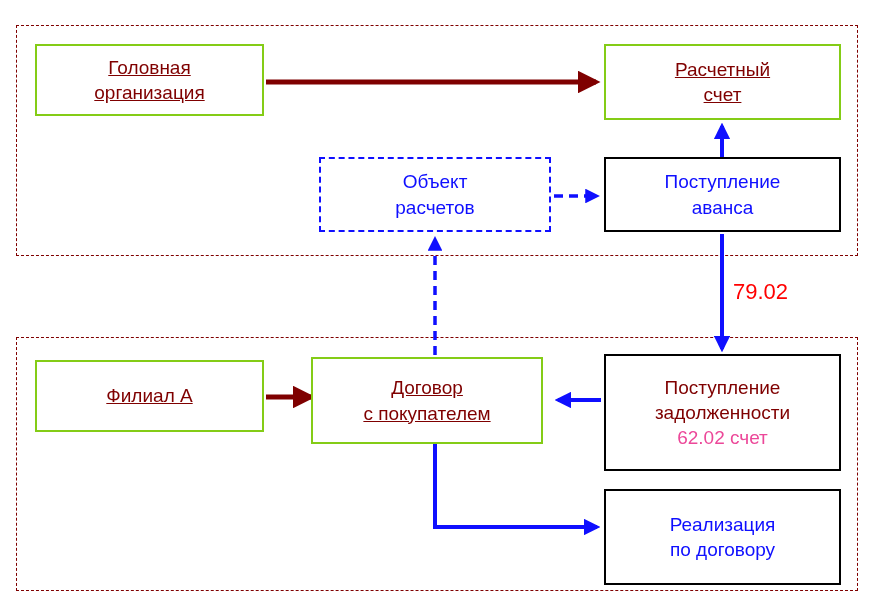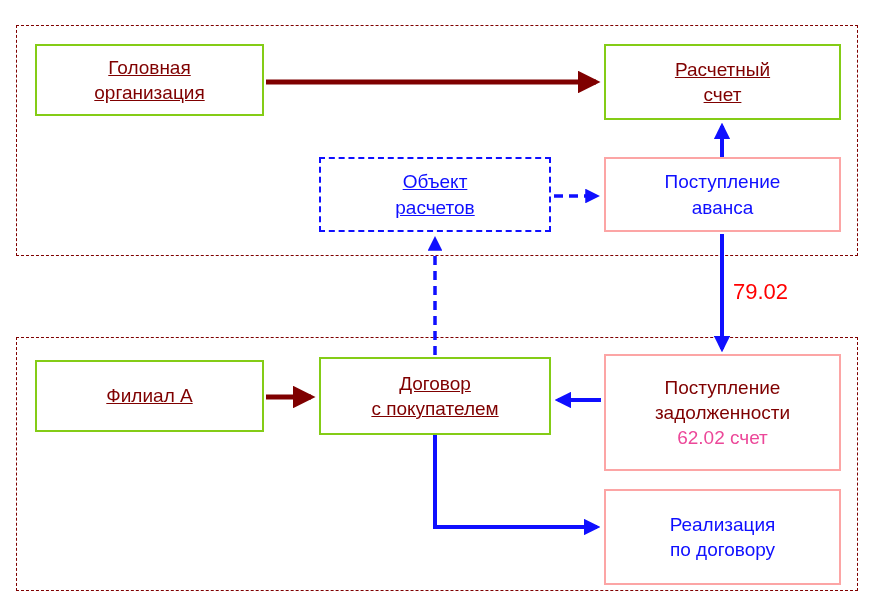--- a/index.html
+++ b/index.html
@@ -30,22 +30,22 @@
     align-items: center;
     justify-content: center;
     text-align: center;
     background: #ffffff;
     font-size: 19px;
     line-height: 1.32;
     box-sizing: border-box;
   }
   .label { white-space: pre-line; }
   .b-maroon { border: 2px solid #84cc16; color: #7f0000; text-decoration: underline; }
-  .b-blue { border: 2px solid #fca5a5; color: #0f0fff; }
-  .b-blue-dashed { border: 2px dashed #0f0fff; color: #0f0fff; text-decoration: underline; }
+  .b-blue { border: 2px solid #000000; color: #0f0fff; }
+  .b-blue-dashed { border: 2px dashed #0f0fff; color: #0f0fff; }
   .t-maroon { color: #7f0000; }
   .t-blue { color: #ec4899; text-align: center; }
   .flow-label {
     position: absolute;
     font-size: 22px;
     color: #ff0000;
     background: #ffffff;
   }
 </style>
 </head>
@@ -93,21 +93,21 @@
 
   <div class="box b-blue" style="left:604px; top:157px; width:237px; height:75px">
     <span class="label">Поступление
 аванса</span>
   </div>
 
   <div class="box b-maroon" style="left:35px; top:360px; width:229px; height:72px">
     <span class="label">Филиал А</span>
   </div>
 
-  <div class="box b-maroon" style="left:319px; top:357px; width:232px; height:78px">
+  <div class="box b-maroon" style="left:311px; top:357px; width:232px; height:87px">
     <span class="label">Договор
 с покупателем</span>
   </div>
 
   <div class="box b-blue" style="left:604px; top:354px; width:237px; height:117px">
     <span class="label t-maroon">Поступление
 задолженности</span>
     <span class="label t-blue">62.02 счет</span>
   </div>
 

